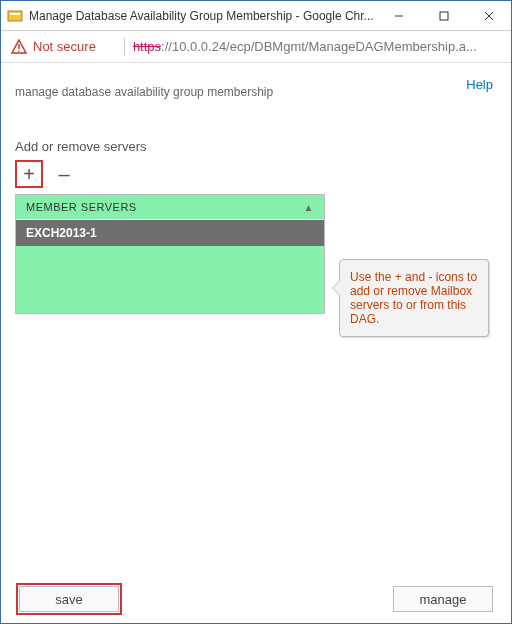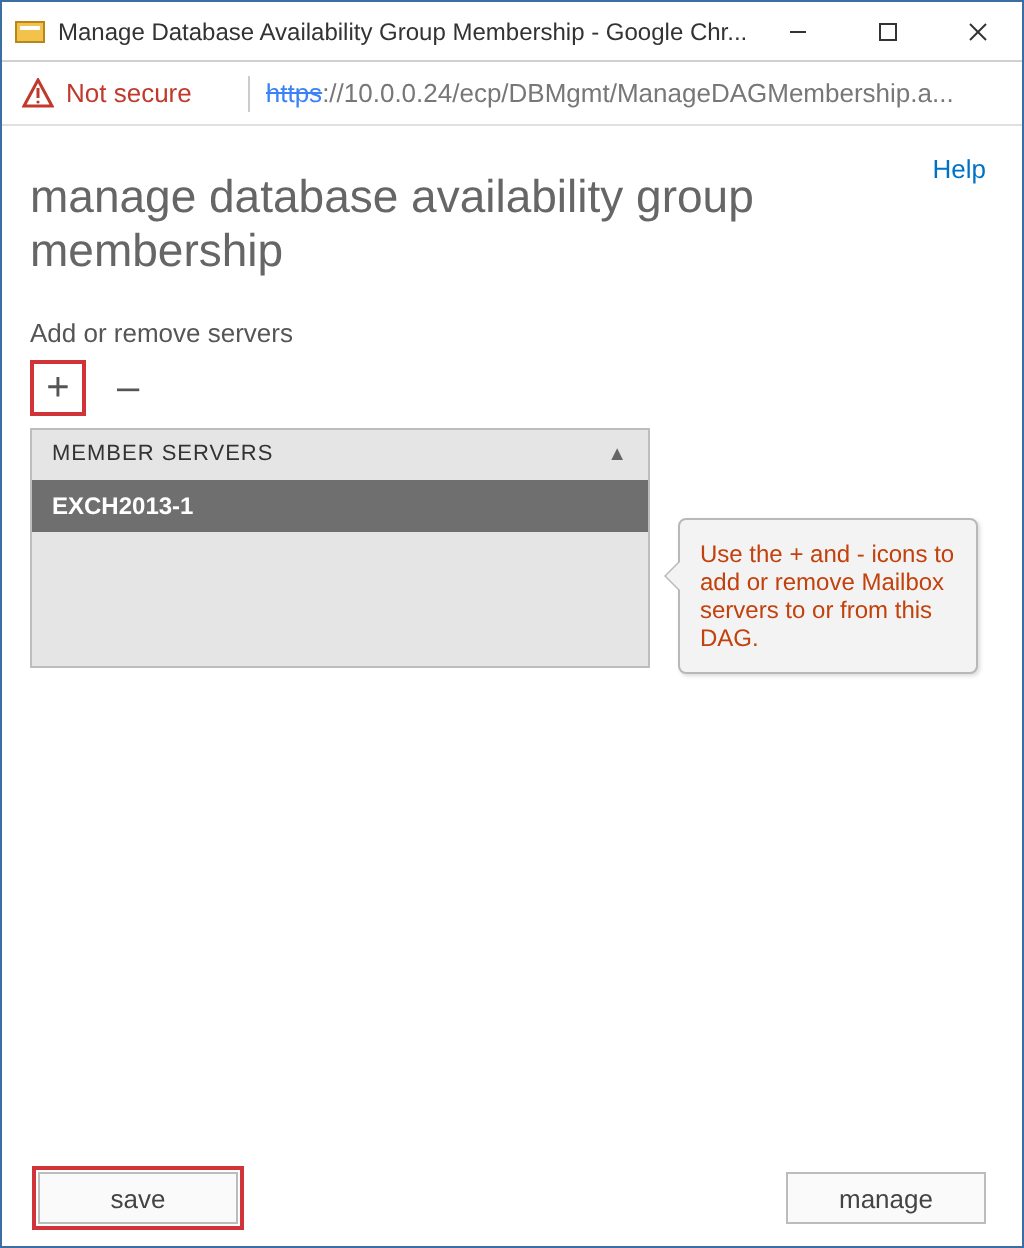--- a/index.html
+++ b/index.html
@@ -9,29 +9,29 @@
   .app-icon { width: 16px; height: 16px; margin-right: 6px; display: inline-block; }
   .title-text { flex: 1; font-size: 12px; color: #333; white-space: nowrap; overflow: hidden; text-overflow: ellipsis; }
   .win-controls { display: flex; height: 100%; }
   .win-btn { width: 45px; display: flex; align-items: center; justify-content: center; font-size: 13px; color: #333; }
   .win-btn svg { width: 10px; height: 10px; }
   .addressbar { height: 32px; display: flex; align-items: center; padding: 0 10px; border-bottom: 1px solid #e0e0e0; font-size: 13px; }
   .warn-icon { width: 16px; height: 16px; margin-right: 6px; }
   .not-secure { color: #c0392b; margin-right: 20px; }
   .divider { width: 1px; height: 18px; background: #ccc; margin: 0 8px; }
   .url { color: #777; white-space: nowrap; overflow: hidden; text-overflow: ellipsis; flex: 1; }
-  .url .strike { text-decoration: line-through; color: #3b82f6; }
+  .url .strike { text-decoration: line-through; color: #be185d; }
   .content { flex: 1; position: relative; padding: 14px 14px 0 14px; }
   .help-link { position: absolute; right: 18px; top: 14px; color: #0072c6; font-size: 13px; cursor: pointer; }
-  .page-title { font-size: 23px; color: #666; font-weight: 300; margin-top: 8px; margin-bottom: 20px; max-width: 400px; }
+  .page-title { font-size: 12px; color: #666; font-weight: 300; margin-top: 8px; margin-bottom: 40px; max-width: 400px; }
   .section-label { font-size: 13px; color: #555; margin-bottom: 6px; }
   .toolbar { display: flex; align-items: center; gap: 10px; margin-bottom: 6px; }
   .tool-btn { width: 22px; height: 22px; display: flex; align-items: center; justify-content: center; font-size: 20px; color: #555; cursor: pointer; }
   .add-highlight { border: 2px solid #d13438; padding: 1px; }
-  .listbox { width: 310px; height: 120px; border: 1px solid #bdbdbd; background: #e5e5e5; }
+  .listbox { width: 310px; height: 120px; border: 1px solid #bdbdbd; background: #86efac; }
   .list-header { display: flex; align-items: center; justify-content: space-between; padding: 6px 10px; font-size: 11px; color: #333; letter-spacing: 0.5px; border-bottom: 1px solid #e5e5e5; }
   .sort-arrow { font-size: 10px; color: #666; }
   .list-row { background: #6f6f6f; color: #fff; font-size: 12px; font-weight: 600; padding: 6px 10px; }
   .callout { position: absolute; left: 338px; top: 196px; width: 150px; background: #f3f3f3; border: 1px solid #b8b8b8; border-radius: 4px; padding: 10px 10px; font-size: 12px; color: #c2410c; box-shadow: 1px 1px 2px rgba(0,0,0,0.15); }
   .callout::before { content: ""; position: absolute; left: -8px; top: 20px; border-top: 8px solid transparent; border-bottom: 8px solid transparent; border-right: 8px solid #b8b8b8; }
   .callout::after { content: ""; position: absolute; left: -7px; top: 20px; border-top: 8px solid transparent; border-bottom: 8px solid transparent; border-right: 8px solid #f3f3f3; }
   .footer { height: 48px; display: flex; align-items: center; justify-content: space-between; padding: 0 18px; gap: 0; }
   .btn { width: 100px; height: 26px; border: 1px solid #bcbcbc; background: #fafafa; font-size: 13px; color: #444; display: flex; align-items: center; justify-content: center; cursor: pointer; }
   .save-highlight { outline: 2px solid #d13438; outline-offset: 1px; }
 </style>

